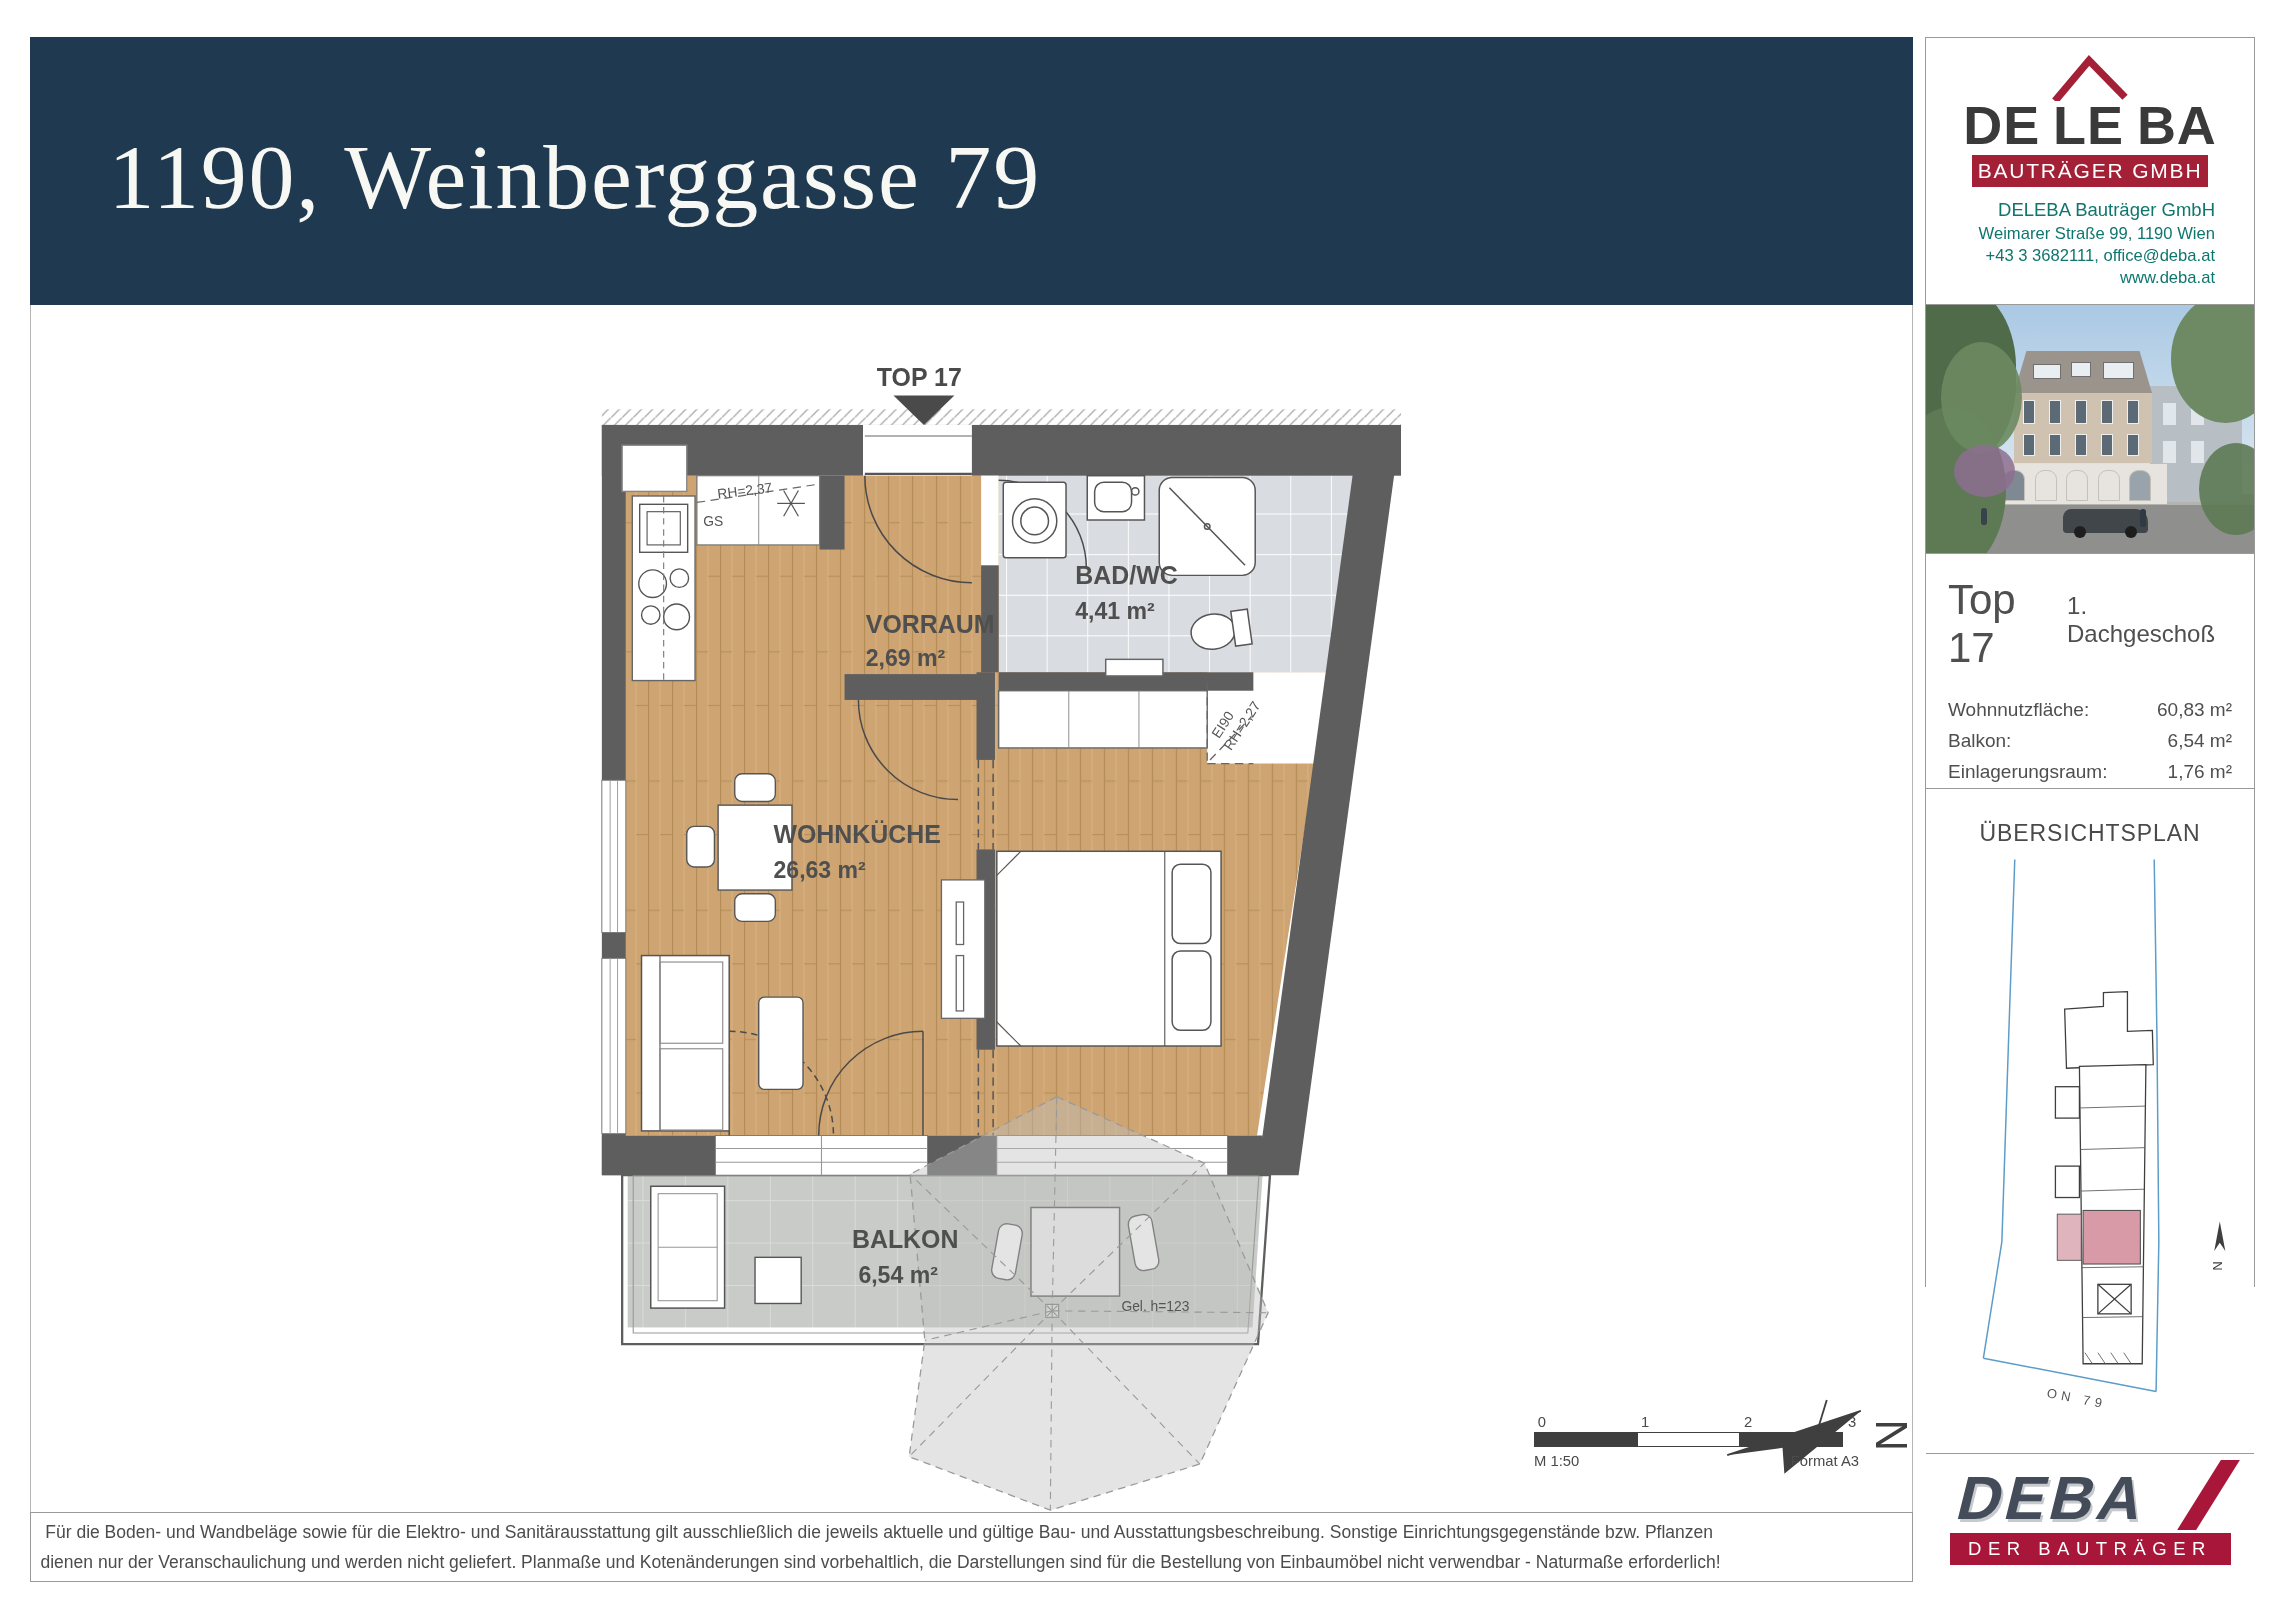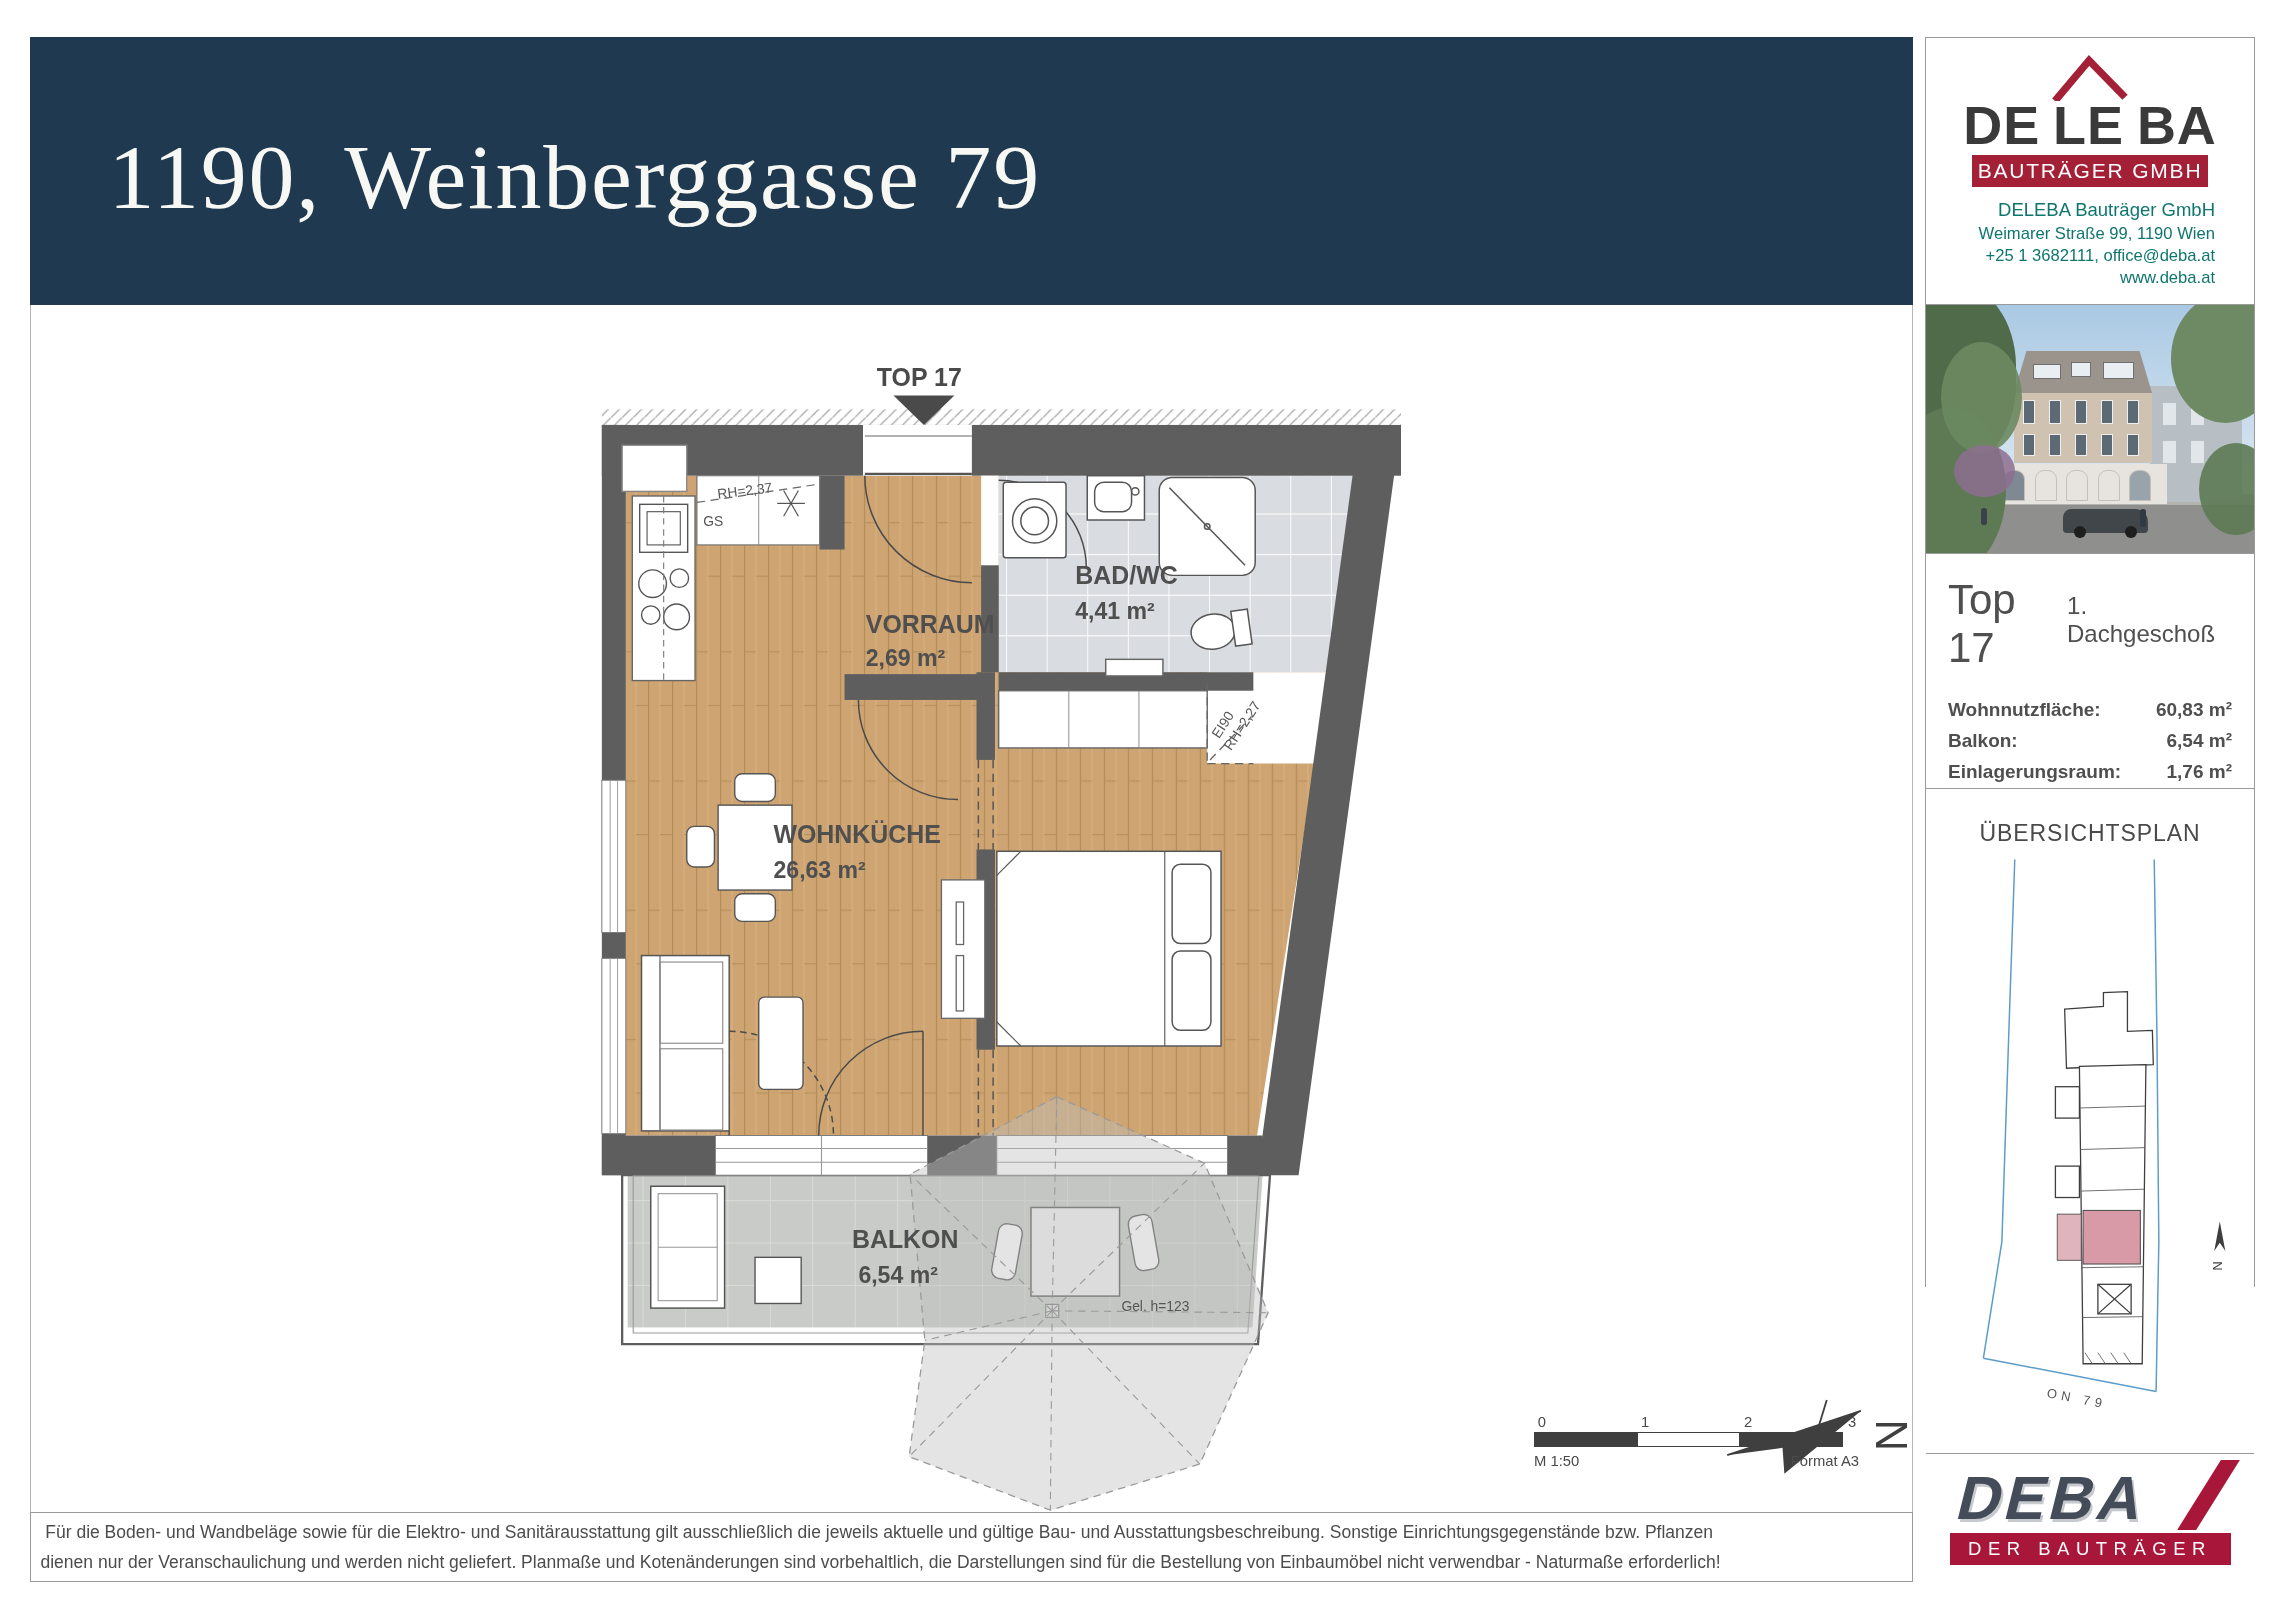--- a/index.html
+++ b/index.html
@@ -21,21 +21,21 @@
   .logo-letters { display:flex; justify-content:center; align-items:center; margin-top:-5.5px; }
   .logo-letters .seg { font-size:54px; font-weight:700; color:#3A3A3A; letter-spacing:0.9px; line-height:1; }
   .logo-bar { width:2.8px; height:48px; background:#3A3A3A; margin:0 6.5px; }
   .logo-banner { width:236px; margin:2.8px auto 0 auto; background:#A32036; color:#fff; font-size:21px; letter-spacing:1.8px; padding:3.7px 0 4.6px 0; }
   .company-block { margin-top:11px; padding-right:39px; text-align:right; color:#0f766e; line-height:1.32; }
   .company-block .c1 { font-size:18.5px; }
   .company-block .c2 { font-size:16.6px; }
   .unit-head { display:flex; align-items:baseline; }
   .unit-name { font-size:42px; font-weight:400; color:#4f4f4f; }
   .unit-floor { font-size:24px; margin-left:auto; color:#4f4f4f; }
-  .unit-rows { margin-top:22px;font-weight:bold; }
+  .unit-rows { margin-top:22px; }
   .u-row { display:flex; font-size:19px; line-height:31px; color:#4f4f4f; }
   .u-row .val { margin-left:auto; }
   .ov-title { text-align:center; margin-top:31px; font-size:23px; letter-spacing:0.9px; color:#4a4a4a; font-weight:400; }
   
   .ph { position:absolute; }
   .photo-box { position:relative; width:100%; height:100%; background:linear-gradient(180deg,#aac9e4 0%, #cfe0ee 55%, #e6edf2 100%); }
   
   .deba-wrap { position:relative; width:281px; margin:13px auto 0 auto; height:102px; }
   .deba-text { position:absolute; left:9.2px; top:-3.7px; font-size:61px; font-weight:700; color:#434C58; transform:skewX(-14deg); letter-spacing:3.7px; text-shadow:2.8px 2.8px 0 rgba(67,76,88,0.30), -1.8px -1.8px 0 #ffffff, 1.8px -1.8px 0 #ffffff; }
   .deba-slash { position:absolute; right:13px; top:-7.4px; width:18.5px; height:70px; background:#A8173A; transform:skewX(-32deg); }
@@ -326,21 +326,21 @@
         <span class="logo-bar"></span>
         <span class="seg">LE</span>
         <span class="logo-bar"></span>
         <span class="seg">BA</span>
       </div>
       <div class="logo-banner">BAUTRÄGER GMBH</div>
     </div>
     <div class="company-block">
       <div class="c1">DELEBA Bauträger GmbH</div>
       <div class="c2">Weimarer Straße 99, 1190 Wien</div>
-      <div class="c2">+25 1 3682111, office@deba.at</div>
+      <div class="c2">+43 3 3682111, office@deba.at</div>
       <div class="c2">www.deba.at</div>
     </div>
   </div>
 
   <div class="sb-sec sb-photo">
     <div class="photo-box">
       <div class="ph" style="left:0; bottom:0; width:100%; height:54px; background:#8F8F8D;"></div>
       <div class="ph" style="left:0; bottom:48px; width:100%; height:11px; background:#B3B3B0;"></div>
       <div class="ph" style="left:-1.8px; top:76px; width:66px; height:111px; background:#C3C9CD;"></div>
       <div class="ph" style="left:224px; top:81px; width:92px; height:116px; background:#B8BFC4;">

